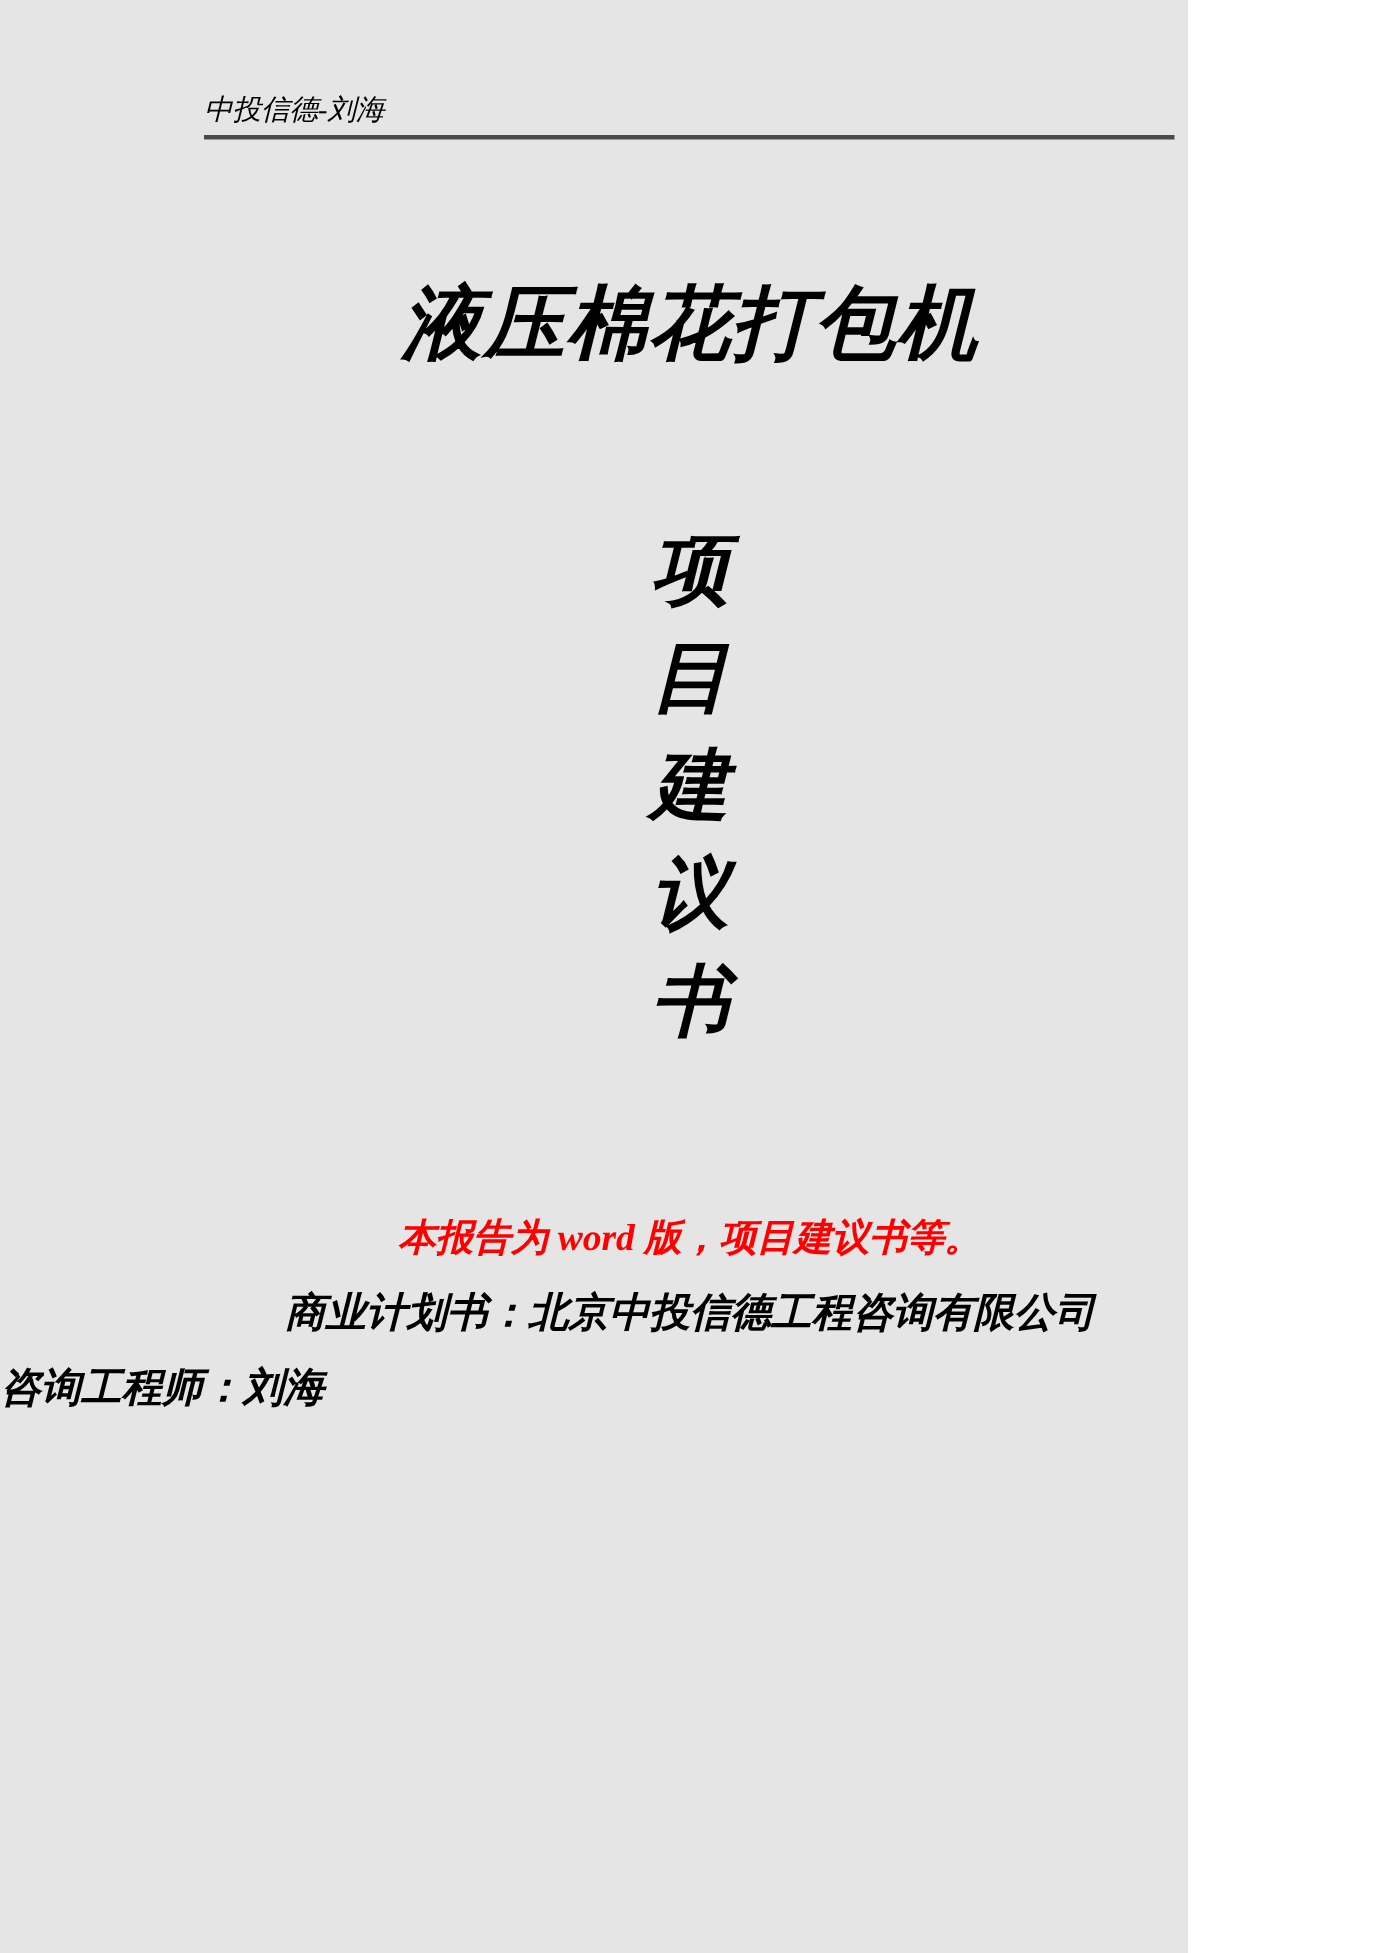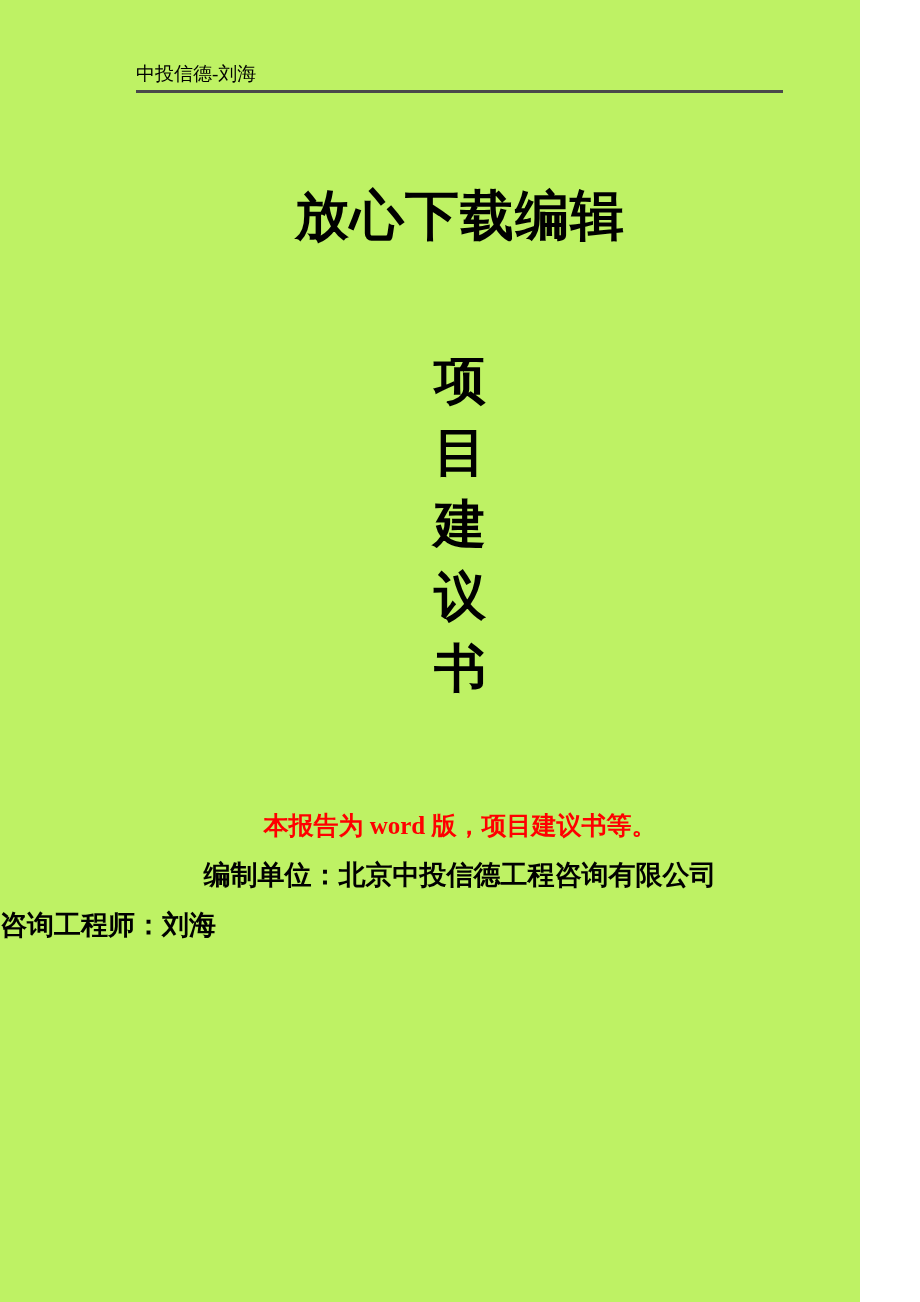--- a/index.html
+++ b/index.html
@@ -2,26 +2,27 @@
 <html><head>
 <meta charset="utf-8">
 <style>
   html, body {
     margin: 0;
     padding: 0;
     background: #ffffff;
   }
   .page {
     position: relative;
-    width: 860px;
+    width: 792px;
     height: 1302px;
-    background: #bef264;
+    background: #e5e5e5;
     font-family: "Liberation Serif", "DejaVu Serif", serif;
     color: #000000;
     overflow: hidden;
+    font-style: italic;
   }
   .header {
     position: absolute;
     top: 62px;
     left: 136px;
     width: 647px;
     display: flex;
     align-items: baseline;
     gap: 53px;
     font-size: 19px;
@@ -87,29 +88,29 @@
 </style>
 </head>
 <body>
 
 <div class="page">
 
   <div class="header" style="border-bottom-color: rgb(74, 74, 74);">
     <span class="brand">中投信德-刘海</span>
   </div>
 
-  <div class="doc-title">放心下载编辑</div>
+  <div class="doc-title">液压棉花打包机</div>
 
   <div class="vertical-title">
     <span class="vchar">项</span>
     <span class="vchar">目</span>
     <span class="vchar">建</span>
     <span class="vchar">议</span>
     <span class="vchar">书</span>
   </div>
 
   <div class="notice" style="color: rgb(255, 0, 0);">本报告为 word 版，项目建议书等。</div>
 
-  <div class="credit-unit">编制单位：北京中投信德工程咨询有限公司</div>
+  <div class="credit-unit">商业计划书：北京中投信德工程咨询有限公司</div>
 
   <div class="credit-engineer">咨询工程师：刘海</div>
 
 </div>
 
 </body></html>

